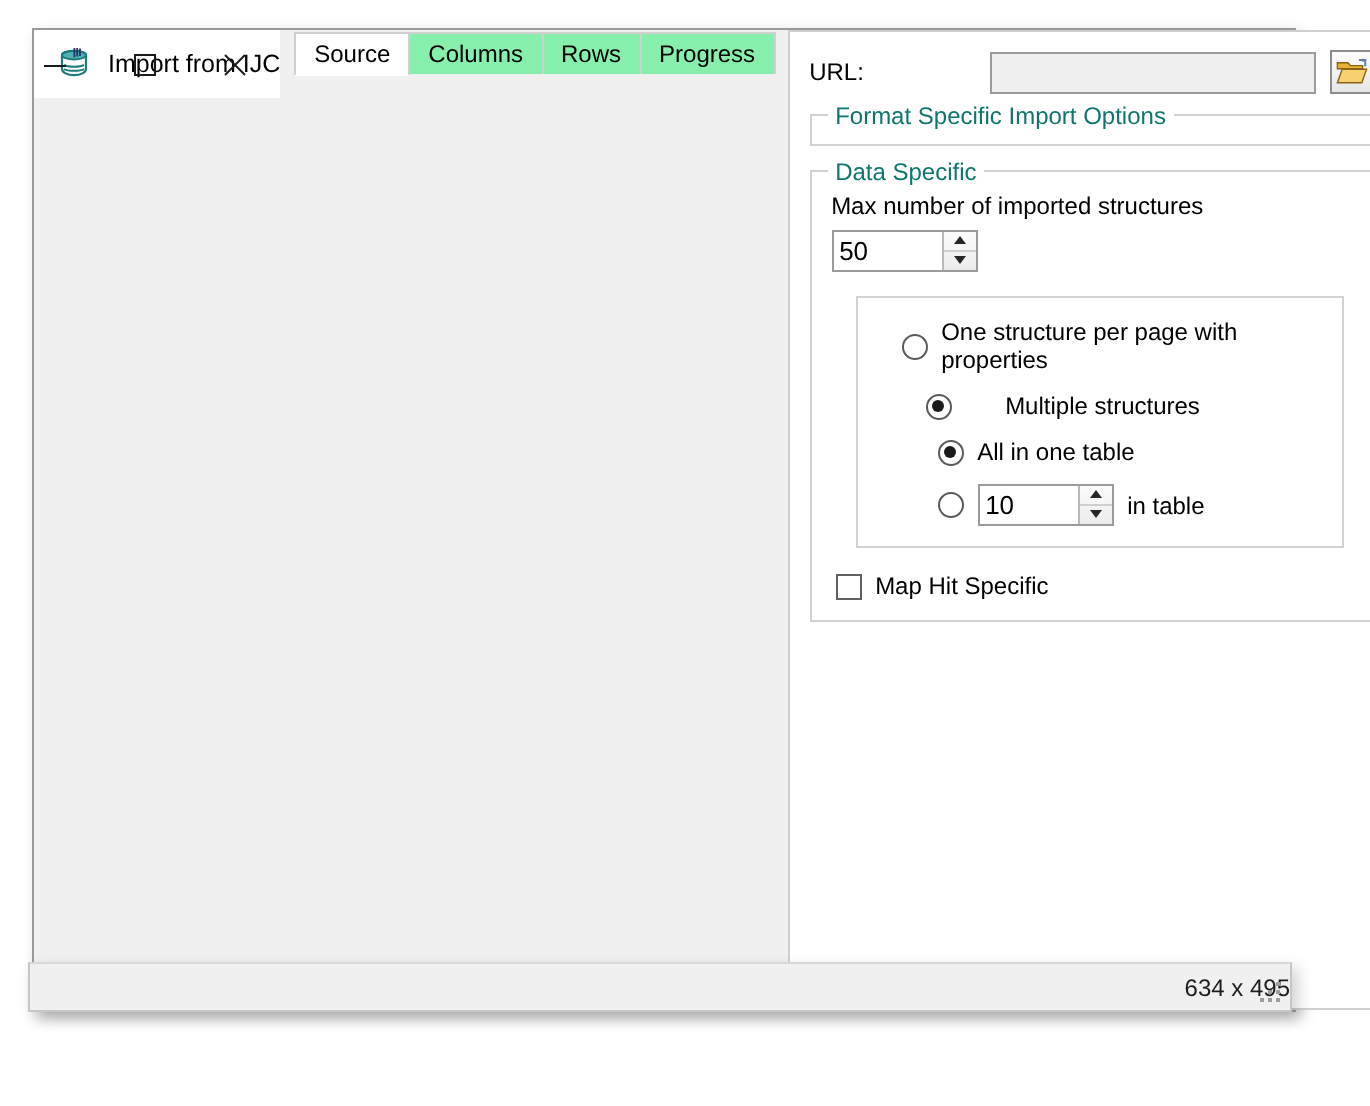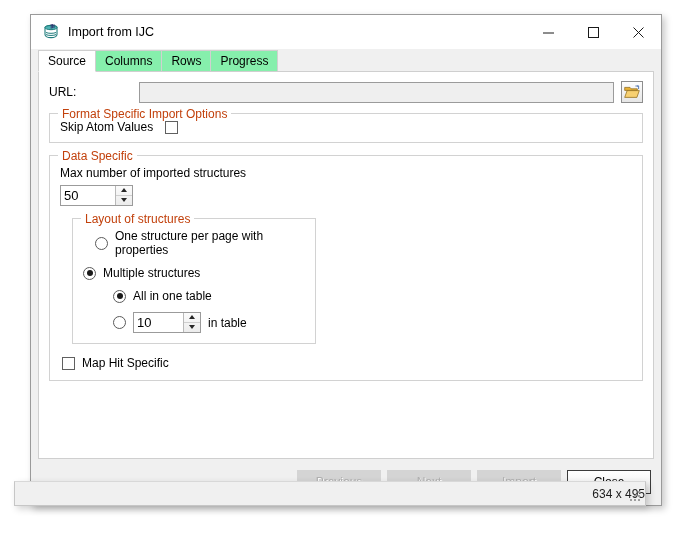--- a/index.html
+++ b/index.html
@@ -13,30 +13,30 @@
     position: relative;
     font-family: "Liberation Sans", sans-serif;
     font-size: 12px;
     color: #000000;
     overflow: hidden;
   }
 
   
   .window {
     position: absolute;
-    left: 30px;
+    left: 16px;
     top: 14px;
     width: 632px;
     height: 492px;
     background: #f0f0f0;
     border: 1px solid #9a9a9a;
     box-sizing: border-box;
     box-shadow: 3px 3px 7px rgba(0,0,0,0.22);
     display: flex;
-    flex-direction: column;
+    flex-direction: row;
   }
 
   
   .titlebar {
     height: 34px;
     min-height: 34px;
     background: #ffffff;
     display: flex;
     align-items: center;
     position: relative;
@@ -169,21 +169,21 @@
     position: relative;
     box-sizing: border-box;
   }
   .group > .group-title {
     position: absolute;
     top: -7px;
     left: 8px;
     background: #ffffff;
     padding: 0 4px;
     font-size: 12px;
-    color: #c2410c;
+    color: #0f766e;
     white-space: nowrap;
   }
 
   .row {
     display: flex;
     align-items: center;
   }
   .label { font-size: 12px; }
 
   
@@ -406,24 +406,20 @@
             <path d="M0.7 2.4 H6 L7.2 3.8 H13.3 V5.4 H0.7 Z" fill="#e8b135" stroke="#8a6412" stroke-width="0.7"></path>
             <path d="M0.7 12.4 L3.1 5.6 H15.3 L12.9 12.4 Z" fill="#f7d071" stroke="#8a6412" stroke-width="0.7"></path>
             <path d="M11.4 1 L14.6 1 L14.6 4.1" fill="none" stroke="#5d7fb5" stroke-width="1"></path>
             <path d="M13.2 0.2 L15.4 1.1 L13.2 2.0 Z" fill="#5d7fb5"></path>
           </svg>
         </button>
       </div>
 
       <div class="group">
         <span class="group-title">Format Specific Import Options</span>
-        <div class="row">
-          <span class="label">Skip Atom Values</span>
-          <span class="cbox" style="margin-left:12px;"></span>
-        </div>
       </div>
 
       <div class="group" style="padding-bottom:10px;">
         <span class="group-title">Data Specific</span>
 
         <div class="label" style="margin-top:4px;">Max number of imported structures</div>
 
         <div class="spin" style="width:73px; margin-top:5px;">
           <input class="sval" type="text" value="50" style="">
           <span class="sbtns">
@@ -431,28 +427,27 @@
               <span class="arrow-up"></span>
             </button>
             <button class="sbtn">
               <span class="arrow-dn"></span>
             </button>
           </span>
         </div>
 
         
         <div class="group layout-group">
-          <span class="group-title">Layout of structures</span>
 
           <div class="opt-row" style="margin-left:12px;">
             <span class="radio"></span>
             <span class="rlabel">One structure per page with properties</span>
           </div>
 
-          <div class="opt-row" style="margin-left:0;">
+          <div class="opt-row" style="margin-left:24px;gap:20px;">
             <span class="radio checked"></span>
             <span class="rlabel">Multiple structures</span>
           </div>
 
           <div class="opt-row indent">
             <span class="radio checked"></span>
             <span class="rlabel">All in one table</span>
           </div>
 
           <div class="opt-row indent">

